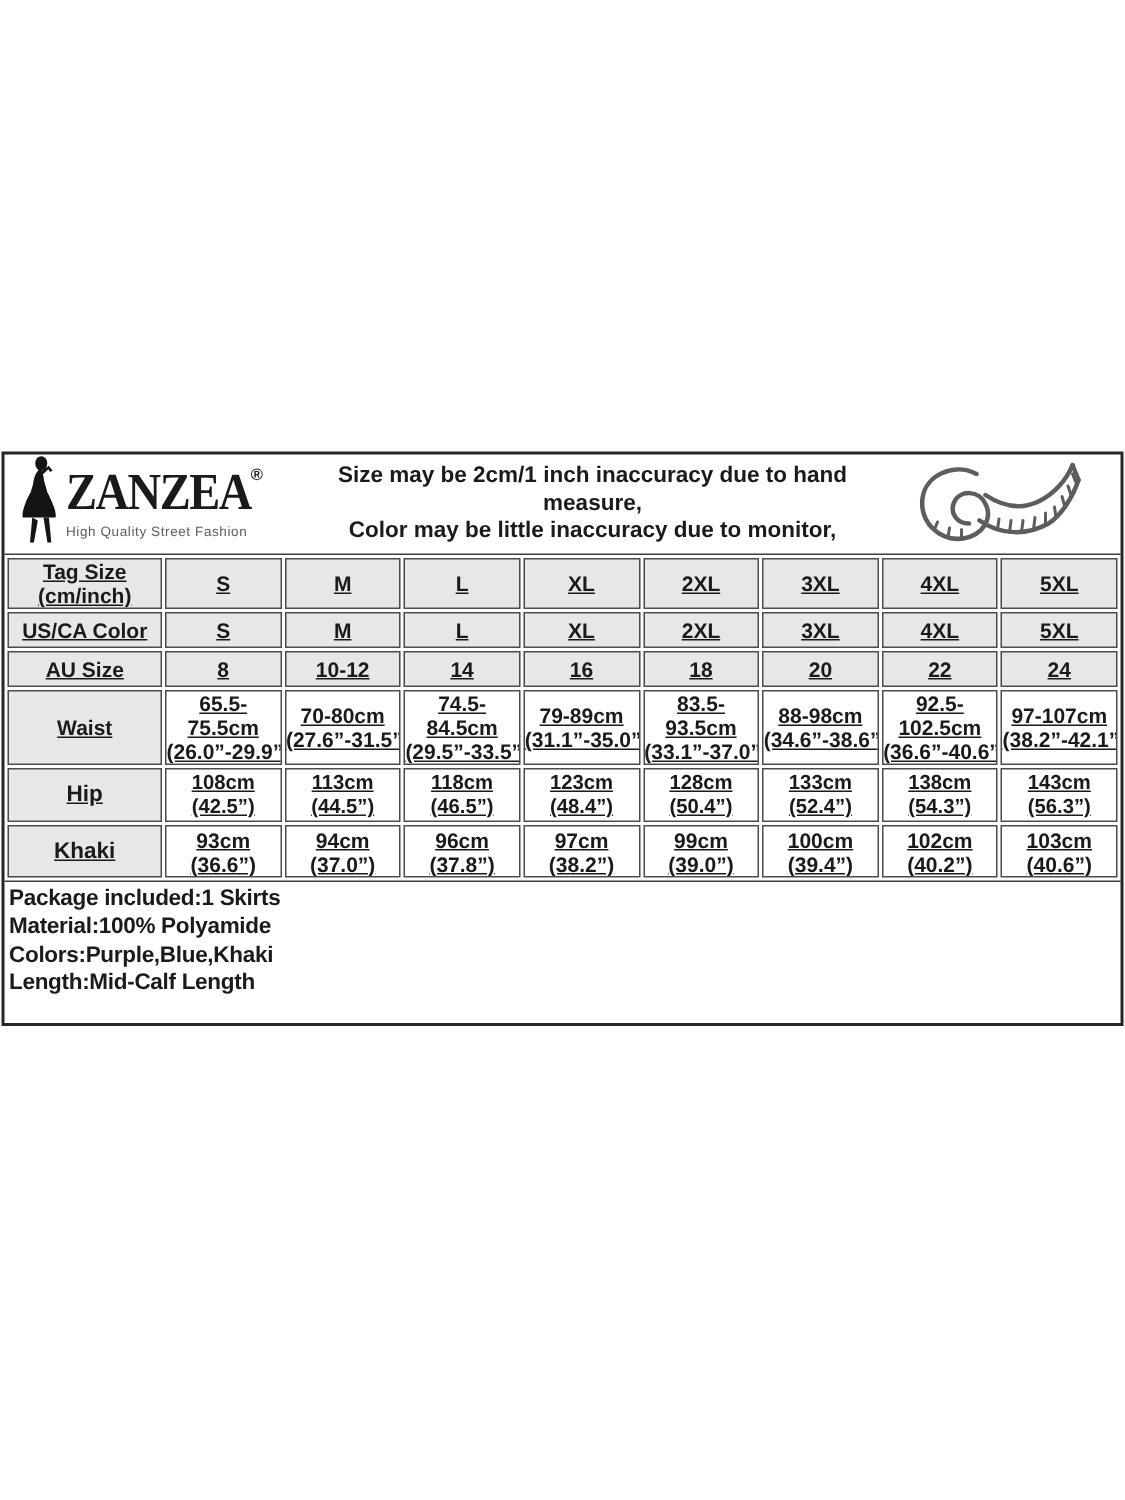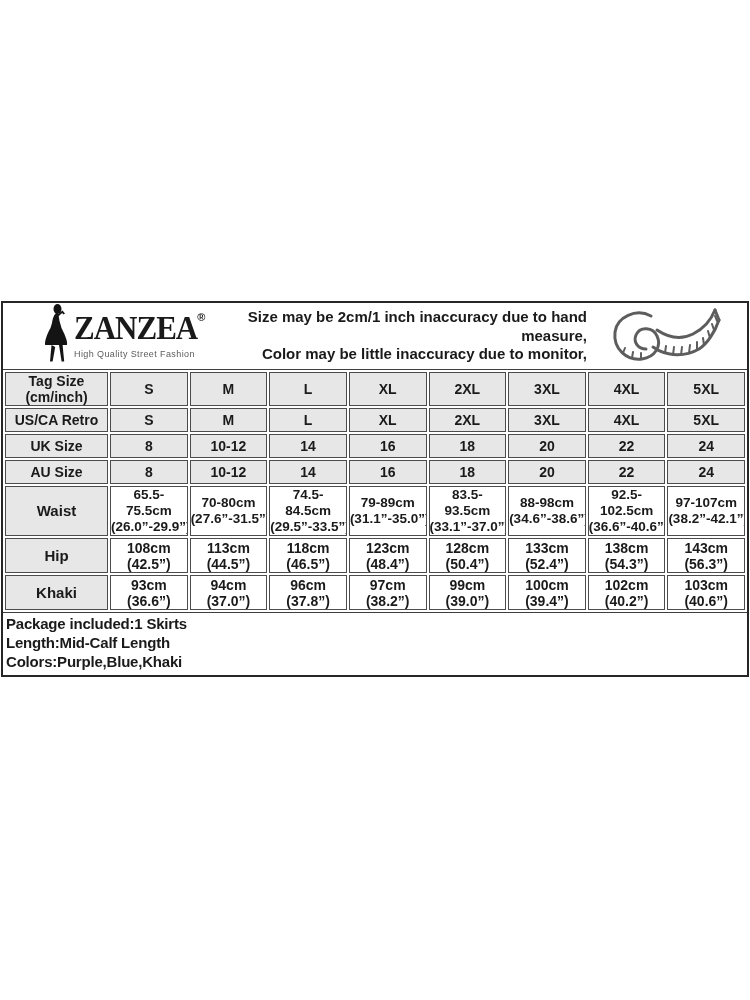--- a/index.html
+++ b/index.html
@@ -7,55 +7,55 @@
     width:750px;height:1000px;background:#ffffff;position:relative;
     font-family:"Liberation Sans",sans-serif;color:#1a1a1a;
     -webkit-font-smoothing:antialiased;
   }
   .sheet{
     position:absolute;top:301px;left:1px;width:744px;
     border:2px solid #262626;background:#ffffff;box-sizing:content-box;
   }
   
   .band{display:flex;align-items:center;height:66px;border-bottom:1px solid #3e3e3e;}
-  .logo{width:198px;display:flex;align-items:center;padding-left:38px;box-sizing:border-box;flex-shrink:0;}
+  .logo{width:198px;display:flex;align-items:center;padding-left:8px;box-sizing:border-box;flex-shrink:0;}
   .logo-figure{margin-right:3px;flex-shrink:0;}
   .brand-block{line-height:1;white-space:nowrap;}
   .brand-row{display:flex;align-items:flex-start;}
   .brand-name{
     display:inline-block;font-family:"Liberation Serif",serif;font-weight:bold;
     font-size:31px;letter-spacing:-1px;transform:scaleY(1.12);transform-origin:center bottom;
   }
   .reg-mark{font-size:11px;font-weight:bold;margin-top:-2px;}
   .tagline{font-size:9px;color:#5c5c5c;letter-spacing:.4px;margin-top:5px;}
-  .disclaimer{flex:1;text-align:right;font-weight:bold;font-size:15px;line-height:18.5px;padding:0 2px;}
+  .disclaimer{flex:1;text-align:center;font-weight:bold;font-size:15px;line-height:18.5px;padding:0 2px;}
   .tape-wrap{width:158px;display:flex;justify-content:center;flex-shrink:0;}
   
   .size-table{
     width:100%;border-collapse:separate;border-spacing:2px;table-layout:fixed;
-    font-weight:bold;text-align:center;
+    font-weight:bold;text-align:center;text-decoration:underline;
   }
   .size-table td{
     border:1px solid #4c4c4c;font-size:14px;line-height:16px;padding:0;
     overflow:hidden;vertical-align:middle;
   }
   .size-table td.shaded{background:#e7e7e7;}
   .size-table tr:nth-child(1) td{height:31px;}
   .size-table tr:nth-child(2) td,
   .size-table tr:nth-child(3) td,
   .size-table tr:nth-child(4) td{height:22px;}
   .size-table tr:nth-child(5) td{height:34px;font-size:13.5px;}
   .size-table tr:nth-child(6) td,
   .size-table tr:nth-child(7) td{height:33px;}
   .size-table tr:nth-child(5) td:first-child,
   .size-table tr:nth-child(6) td:first-child,
   .size-table tr:nth-child(7) td:first-child{font-size:15px;}
   
   .info{
-    border-top:1px solid #3e3e3e;padding:2px 4px 4px 3px;
+    border-top:1px solid #3e3e3e;padding:2px 4px 17px 3px;
     font-size:15px;font-weight:bold;line-height:18.8px;letter-spacing:-.2px;
   }
 </style>
 </head>
 <body>
 
 <div class="sheet">
 
   <div class="band">
     <div class="logo">
@@ -124,40 +124,29 @@
           <td class="shaded">S</td>
           <td class="shaded">M</td>
           <td class="shaded">L</td>
           <td class="shaded">XL</td>
           <td class="shaded">2XL</td>
           <td class="shaded">3XL</td>
           <td class="shaded">4XL</td>
           <td class="shaded">5XL</td>
         </tr>
         <tr>
-          <td class="shaded">US/CA Retro</td>
+          <td class="shaded">US/CA Color</td>
           <td class="shaded">S</td>
           <td class="shaded">M</td>
           <td class="shaded">L</td>
           <td class="shaded">XL</td>
           <td class="shaded">2XL</td>
           <td class="shaded">3XL</td>
           <td class="shaded">4XL</td>
           <td class="shaded">5XL</td>
-        </tr>
-        <tr>
-          <td class="shaded">UK Size</td>
-          <td class="shaded">8</td>
-          <td class="shaded">10-12</td>
-          <td class="shaded">14</td>
-          <td class="shaded">16</td>
-          <td class="shaded">18</td>
-          <td class="shaded">20</td>
-          <td class="shaded">22</td>
-          <td class="shaded">24</td>
         </tr>
         <tr>
           <td class="shaded">AU Size</td>
           <td class="shaded">8</td>
           <td class="shaded">10-12</td>
           <td class="shaded">14</td>
           <td class="shaded">16</td>
           <td class="shaded">18</td>
           <td class="shaded">20</td>
           <td class="shaded">22</td>
@@ -194,17 +183,18 @@
           <td>99cm<br>(39.0”)</td>
           <td>100cm<br>(39.4”)</td>
           <td>102cm<br>(40.2”)</td>
           <td>103cm<br>(40.6”)</td>
         </tr>
       </tbody>
   </table>
 
   <div class="info">
     <div>Package included:1 Skirts</div>
+    <div>Material:100% Polyamide</div>
+    <div>Colors:Purple,Blue,Khaki</div>
     <div>Length:Mid-Calf Length</div>
-    <div>Colors:Purple,Blue,Khaki</div>
   </div>
 
 </div>
 
 </body></html>

